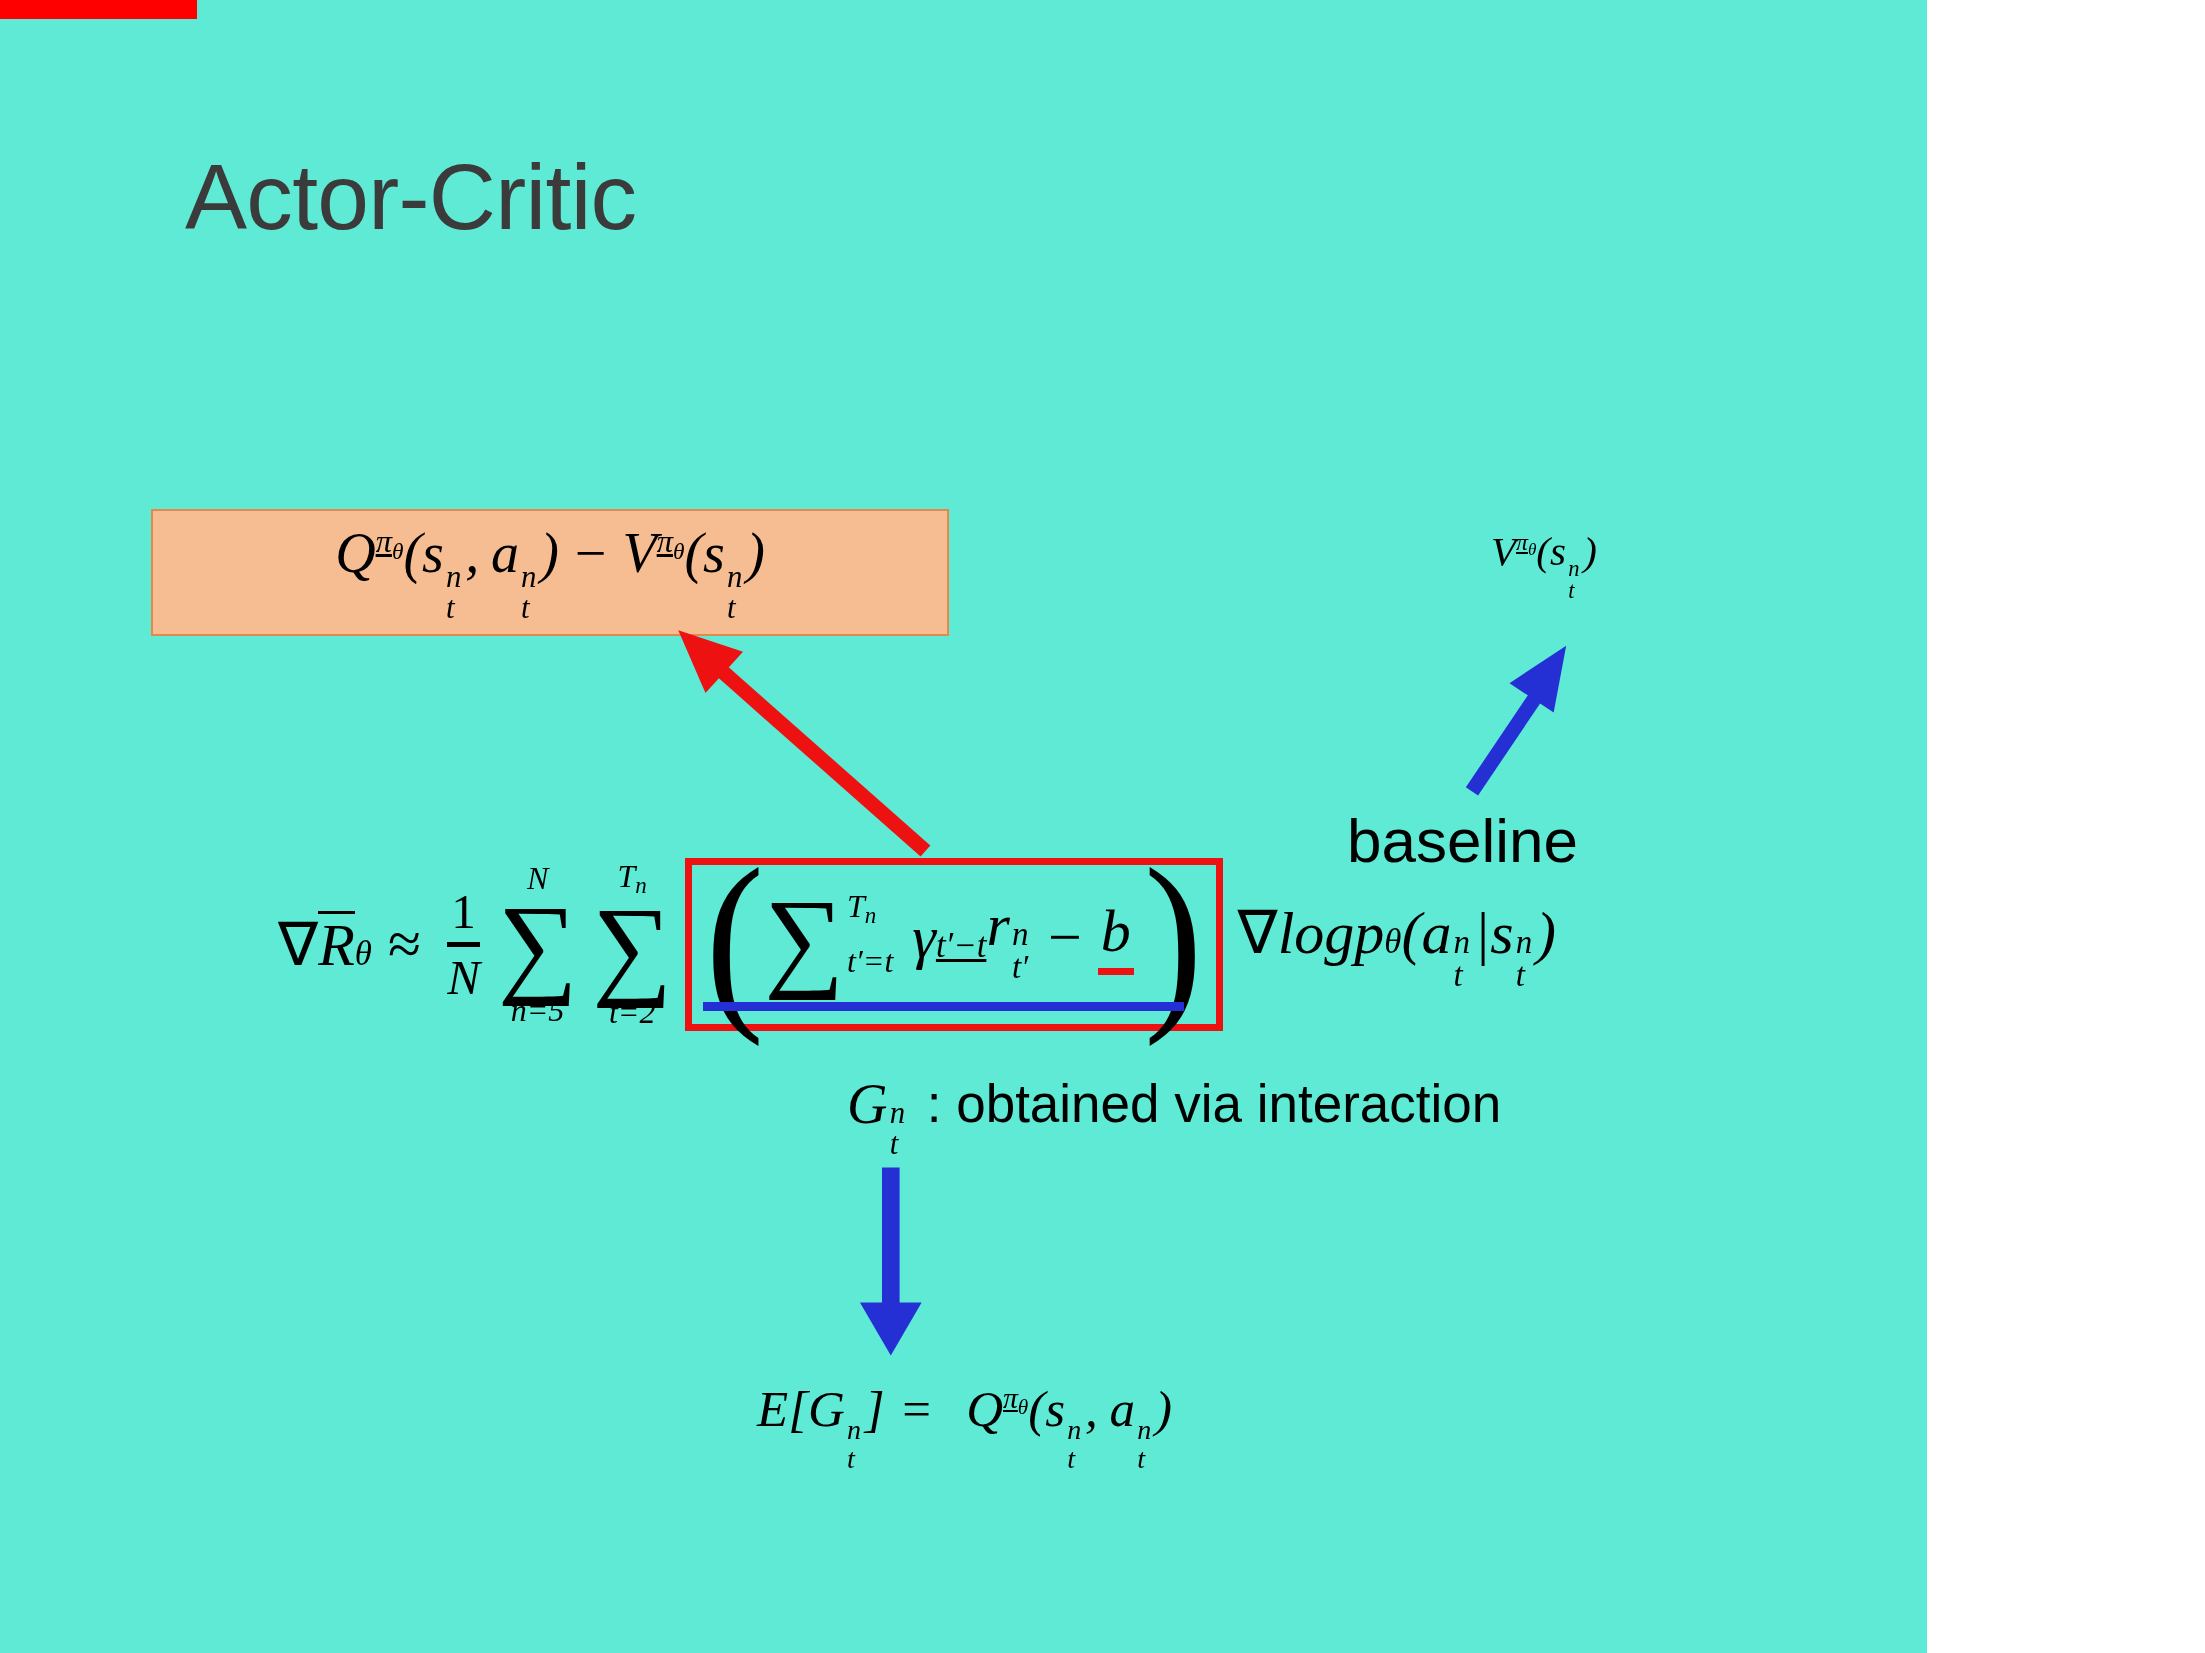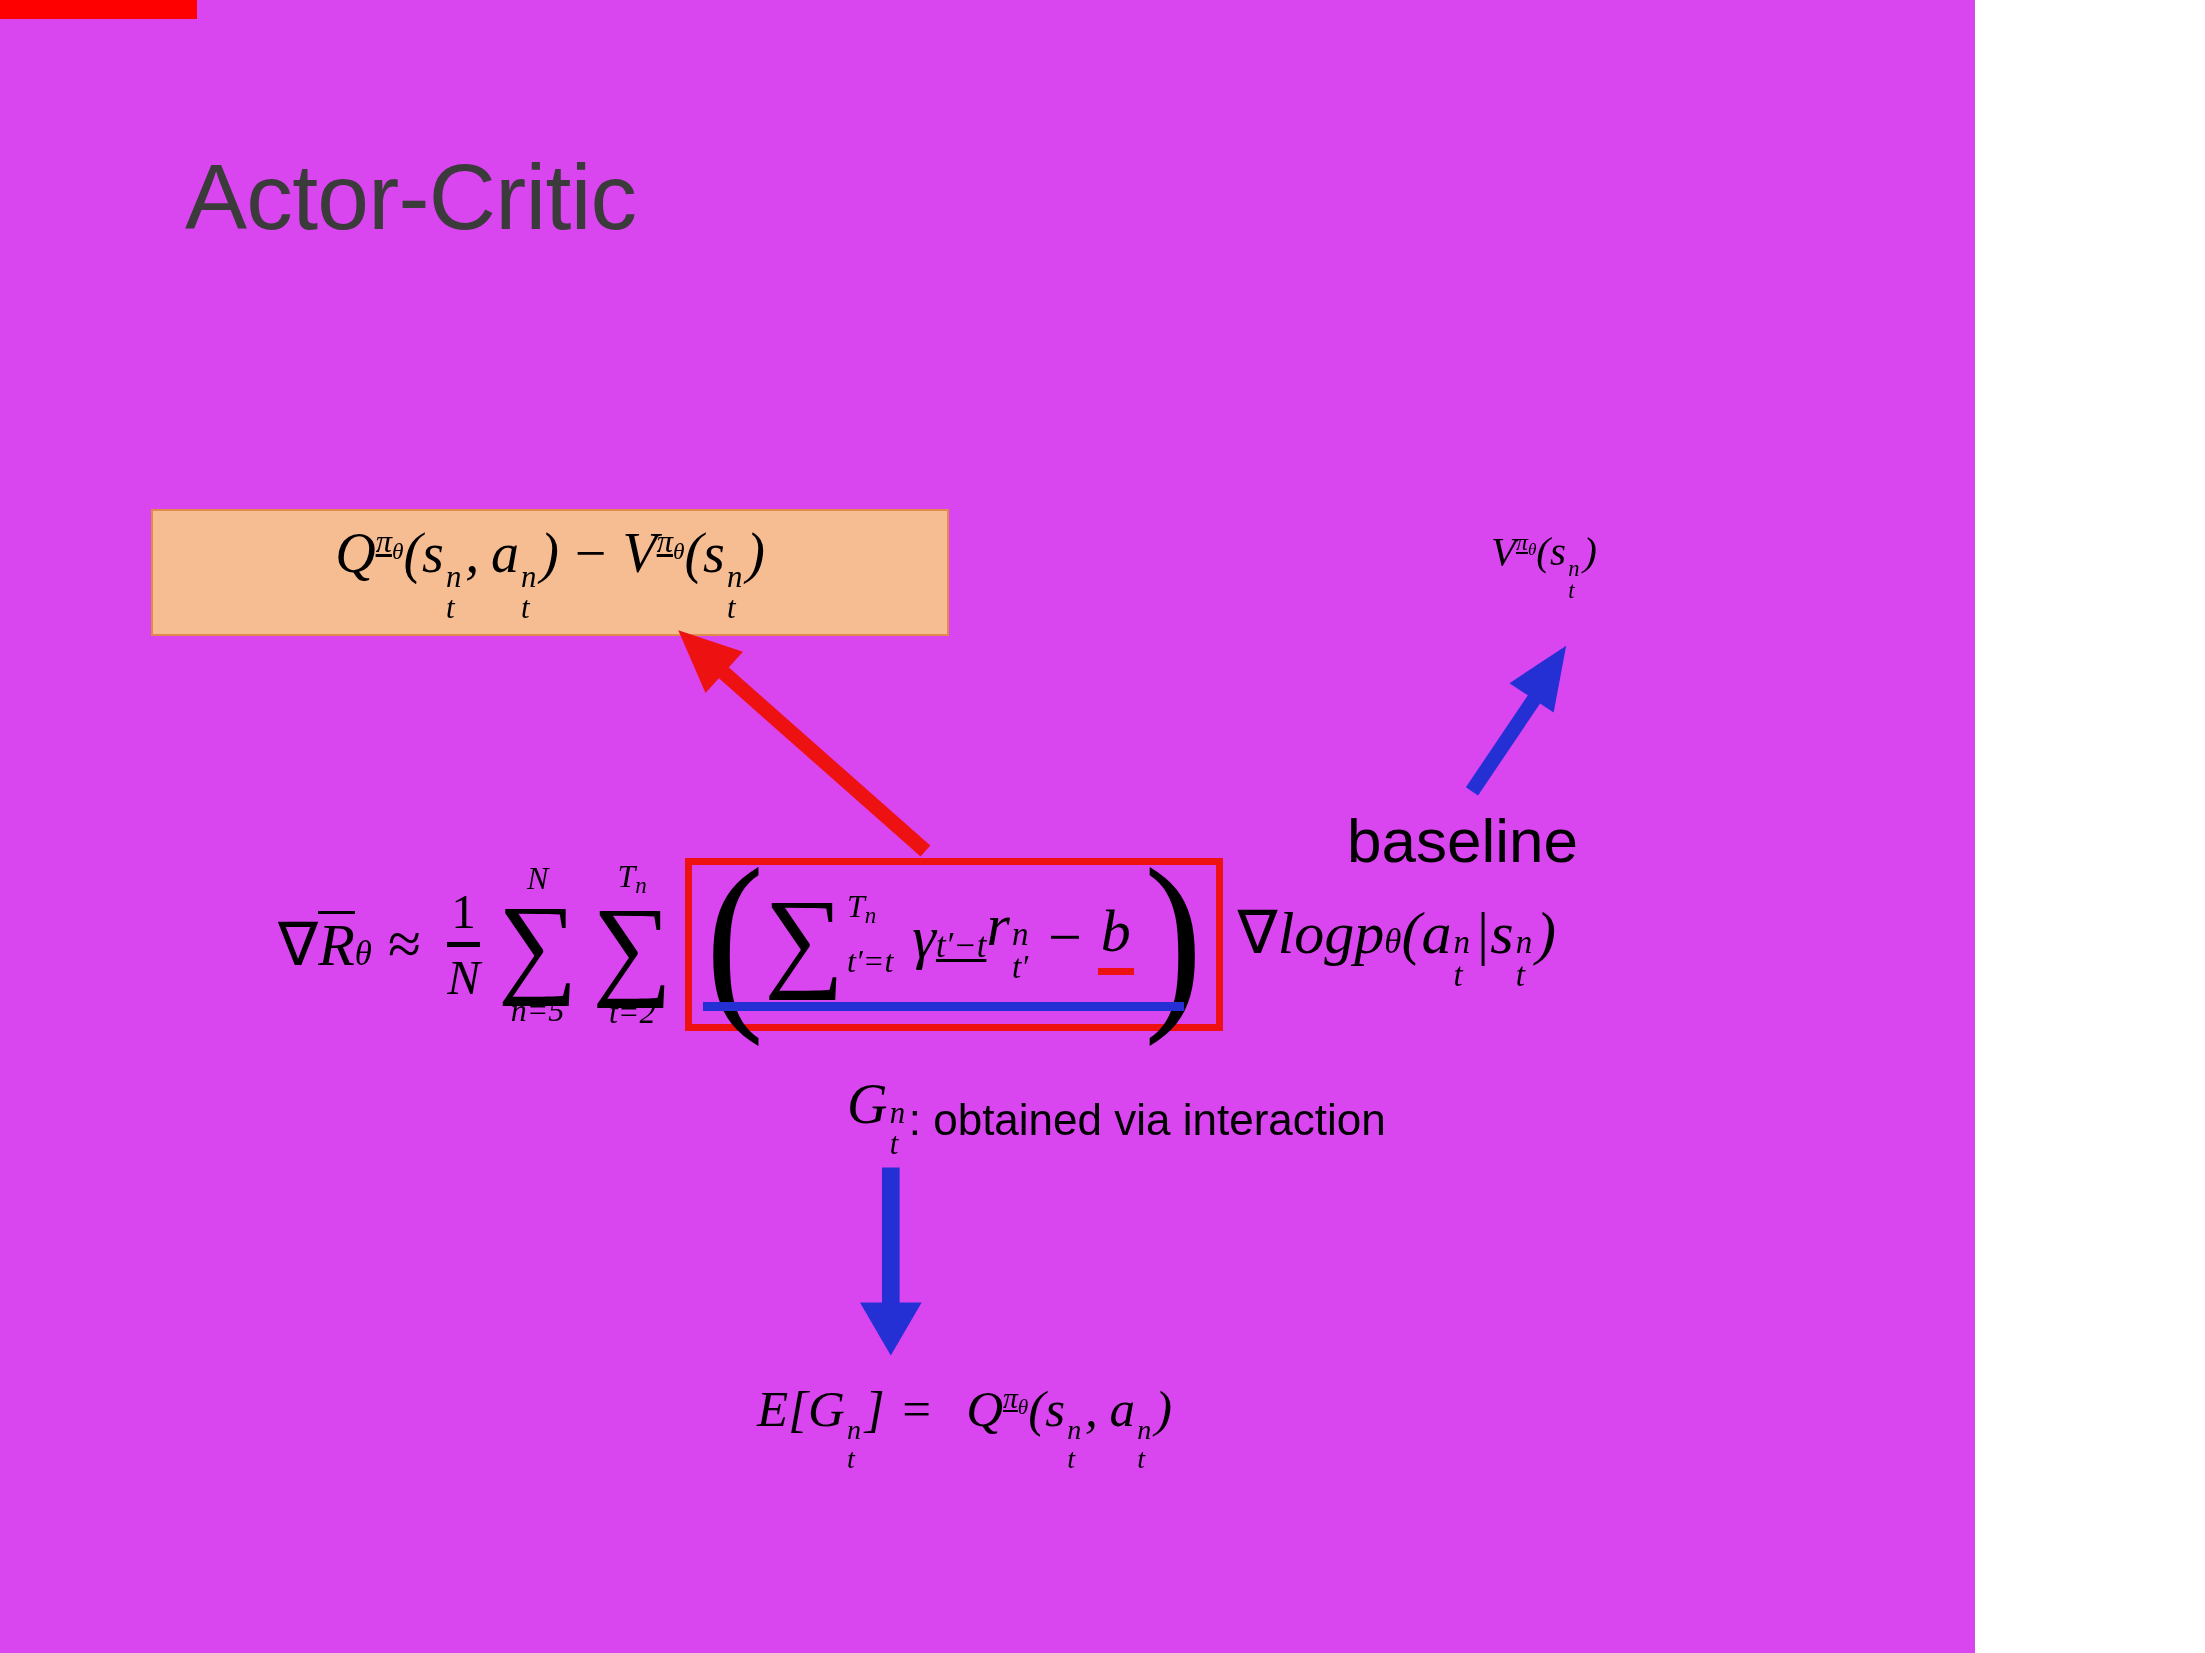--- a/index.html
+++ b/index.html
@@ -1,17 +1,17 @@
 <!DOCTYPE html>
 <html style="font-size:11.8px"><head>
 <meta charset="utf-8">
 <title>Actor-Critic</title>
 <style>
   html,body{margin:0;padding:0;background:#ffffff;}
-  .slide{position:relative;width:1927px;height:1654px;background:#d946ef;overflow:hidden;font-family:"Liberation Sans",sans-serif;color:#000;padding-left:48px;}
+  .slide{position:relative;width:1927px;height:1654px;background:#5eead4;overflow:hidden;font-family:"Liberation Sans",sans-serif;color:#000;}
   .top-strip{position:absolute;left:0;top:0;width:197px;height:19px;background:#ff0000;}
   .title{position:absolute;left:185px;top:144px;margin:0;font-size:93px;font-weight:400;color:#3b3b3b;font-family:"Liberation Sans",sans-serif;letter-spacing:-0.7px;}
 
   
   .math{font-family:"Liberation Serif",serif;font-style:italic;color:#000;white-space:nowrap;}
   .up{font-style:normal;}
   .tok{display:inline-flex;align-items:baseline;}
   .sp{font-size:0.58em;vertical-align:0.62em;text-decoration:underline;}
   .sb{font-size:0.58em;vertical-align:-0.18em;}
   .sb2{font-size:0.72em;vertical-align:-0.28em;}
@@ -31,21 +31,21 @@
   .gline{position:absolute;left:10.3px;bottom:13.2px;width:481px;height:9.6px;background:#2430d4;}
   .bred{display:inline-block;line-height:1;border-bottom:7.4px solid #ee1111;padding:0 2.9px 7.4px;}
 
   
   .adv-box{position:absolute;left:151px;top:509px;width:794px;height:123px;background:#f6bc92;border:2.2px solid #e08a4e;display:flex;align-items:center;justify-content:center;}
   .advf{font-size:56px;}
   .v-formula{position:absolute;left:1491px;top:527px;font-size:41px;}
   .baseline-label{position:absolute;left:1347px;top:773px;font-size:62px;color:#000;margin-top:32px;}
   .eq-row{position:absolute;left:278px;top:805px;height:279px;display:flex;align-items:center;font-size:60px;}
   .g-note{position:absolute;left:847px;top:1072px;display:flex;align-items:flex-start;font-size:56px;}
-  .note-text{font-family:"Liberation Sans",sans-serif;font-style:normal;font-size:44px;margin-left:0;position:relative;top:23px;}
+  .note-text{font-family:"Liberation Sans",sans-serif;font-style:normal;font-size:53px;margin-left:18px;position:relative;top:1px;}
   .exp{position:absolute;left:757px;top:1380px;font-size:51px;}
   .arrow{position:absolute;}
 </style>
 </head>
 <body>
 
 <div class="slide">
 
   <div class="top-strip"></div>
 

